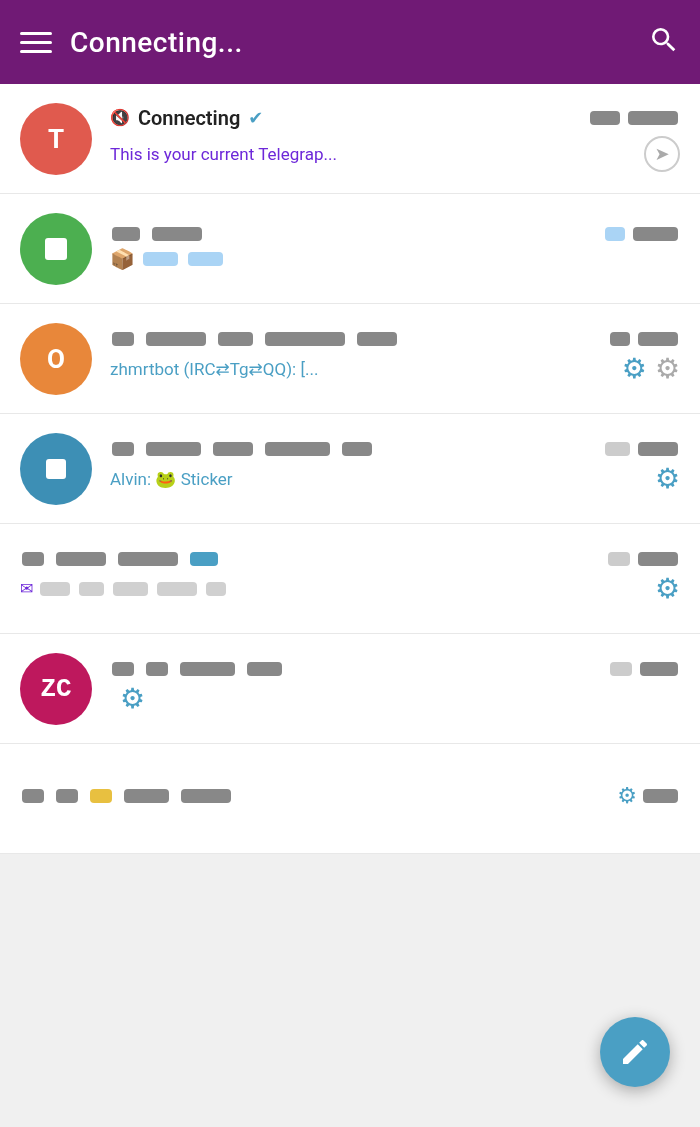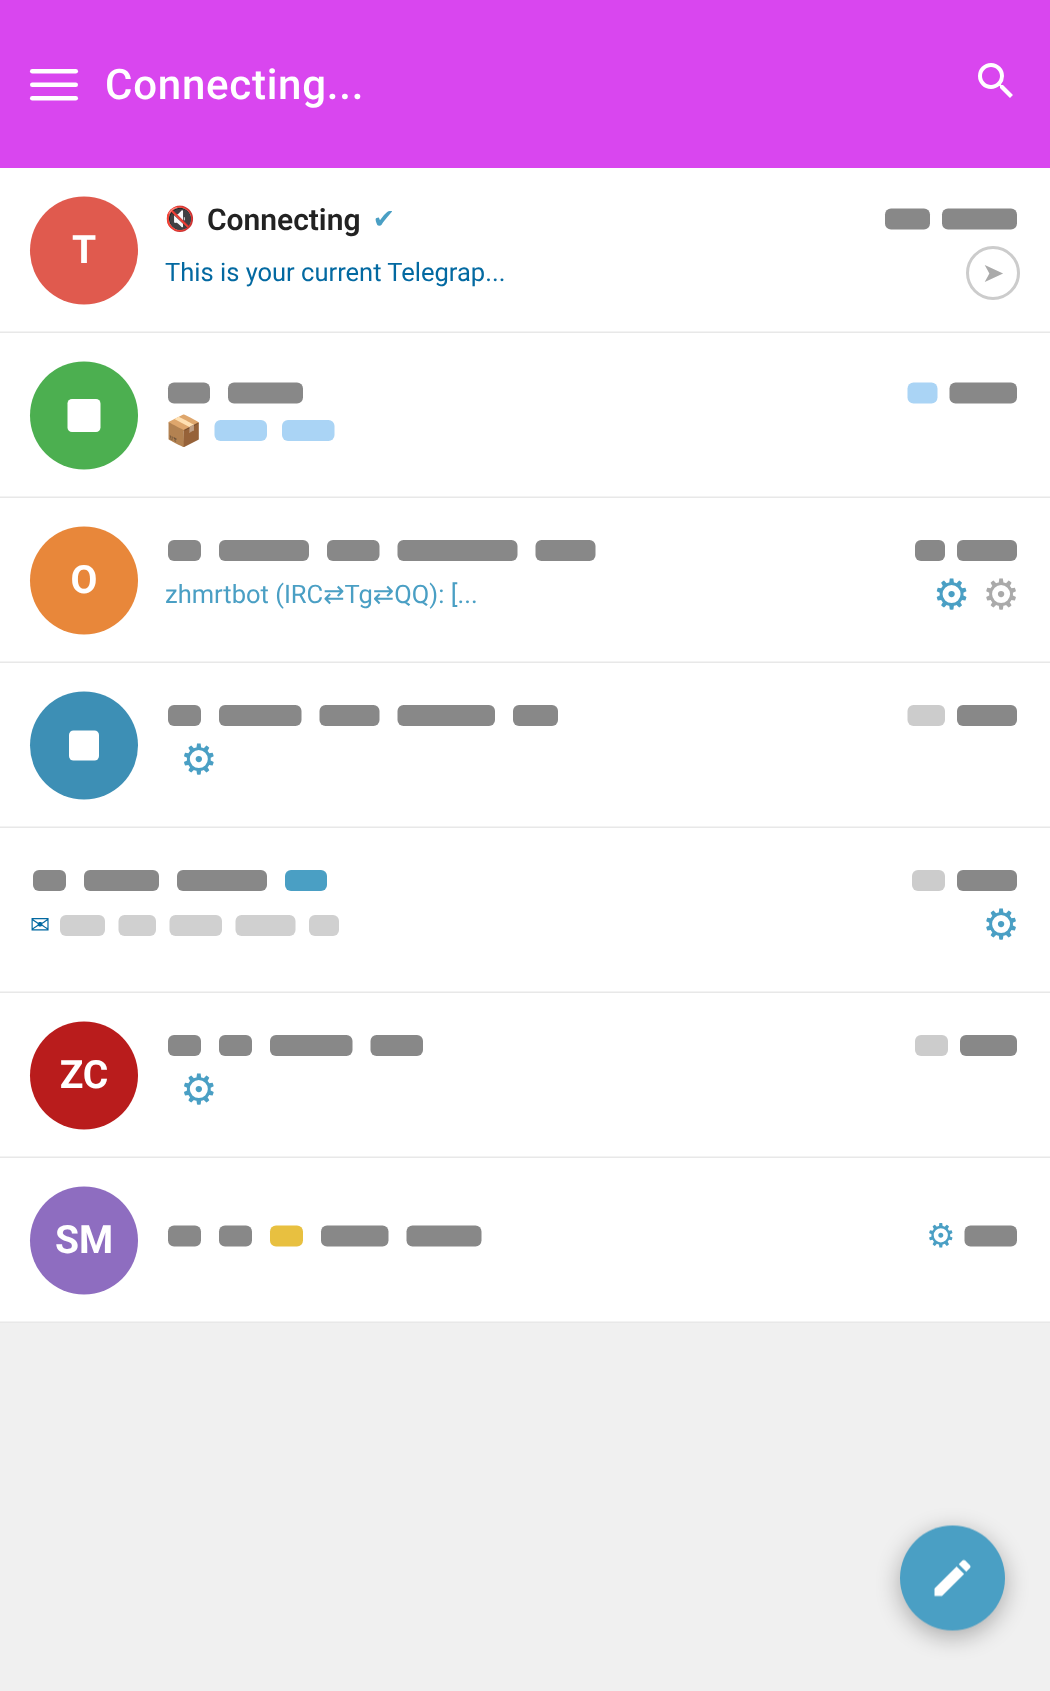--- a/index.html
+++ b/index.html
@@ -6,22 +6,22 @@
     body {
       width: 700px;
       min-height: 1127px;
       font-family: 'Roboto', Arial, sans-serif;
       background: #f0f0f0;
       overflow-x: hidden;
     }
 
     
     .topbar {
-      background: #d946ef;
-      height: 112px;
+      background: #701a75;
+      height: 84px;
       display: flex;
       align-items: center;
       padding: 0 20px;
       justify-content: space-between;
     }
     .topbar-left {
       display: flex;
       align-items: center;
       gap: 18px;
     }
@@ -76,21 +76,21 @@
       font-weight: 700;
       color: white;
       flex-shrink: 0;
       margin-right: 18px;
       position: relative;
       overflow: hidden;
     }
     .avatar-red { background: #e05a4e; }
     .avatar-orange { background: #e8873a; }
     .avatar-green2 { background: #4caf50; }
-    .avatar-green3 { background: #b91c1c; }
+    .avatar-green3 { background: #be185d; font-family: Liberation Mono, monospace; }
     .avatar-purple { background: #8e6dc0; }
 
     
     .avatar-green-sq {
       background: #4caf50;
       position: relative;
     }
     .avatar-green-sq::after {
       content: '';
       width: 22px;
@@ -156,21 +156,21 @@
     }
 
     .chat-preview {
       display: flex;
       align-items: center;
       justify-content: space-between;
     }
 
     .chat-preview-text {
       font-size: 17px;
-      color: #0369a1;
+      color: #6d28d9;
       white-space: nowrap;
       overflow: hidden;
       text-overflow: ellipsis;
       flex: 1;
       min-width: 0;
     }
 
     .chat-preview-text.colored {
       color: #4a9fc4;
     }
@@ -357,20 +357,21 @@
           <span class="blur-bar blur-bar-dark" style="width:30px;"></span>
         </div>
         <div class="time-area">
           <span style="display:flex;gap:4px;">
             <span class="blur-bar" style="width:25px;background:#ccc;"></span>
             <span class="blur-bar blur-bar-dark" style="width:40px;"></span>
           </span>
         </div>
       </div>
       <div class="chat-preview">
+        <span class="chat-preview-text colored">Alvin: 🐸 Sticker</span>
         <div class="chat-preview-right">
           <span style="color:#4a9fc4;font-size:28px;">⚙</span>
         </div>
       </div>
     </div>
   </div>
 
   <div class="chat-item">
     <div class="chat-content">
       <div class="chat-header">
@@ -422,21 +423,20 @@
       </div>
       <div class="chat-preview">
         <div class="chat-preview-right">
           <span style="color:#4a9fc4;font-size:28px;">⚙</span>
         </div>
       </div>
     </div>
   </div>
 
   <div class="chat-item">
-    <div class="avatar avatar-purple">SM</div>
     <div class="chat-content">
       <div class="chat-header">
         <div class="chat-name-row">
           <span class="blur-bar blur-bar-dark" style="width:22px;"></span>
           <span class="blur-bar blur-bar-dark" style="width:22px;"></span>
           <span class="blur-bar" style="width:22px;background:#e8c040;"></span>
           <span class="blur-bar blur-bar-dark" style="width:45px;"></span>
           <span class="blur-bar blur-bar-dark" style="width:50px;"></span>
         </div>
         <div class="time-area">

